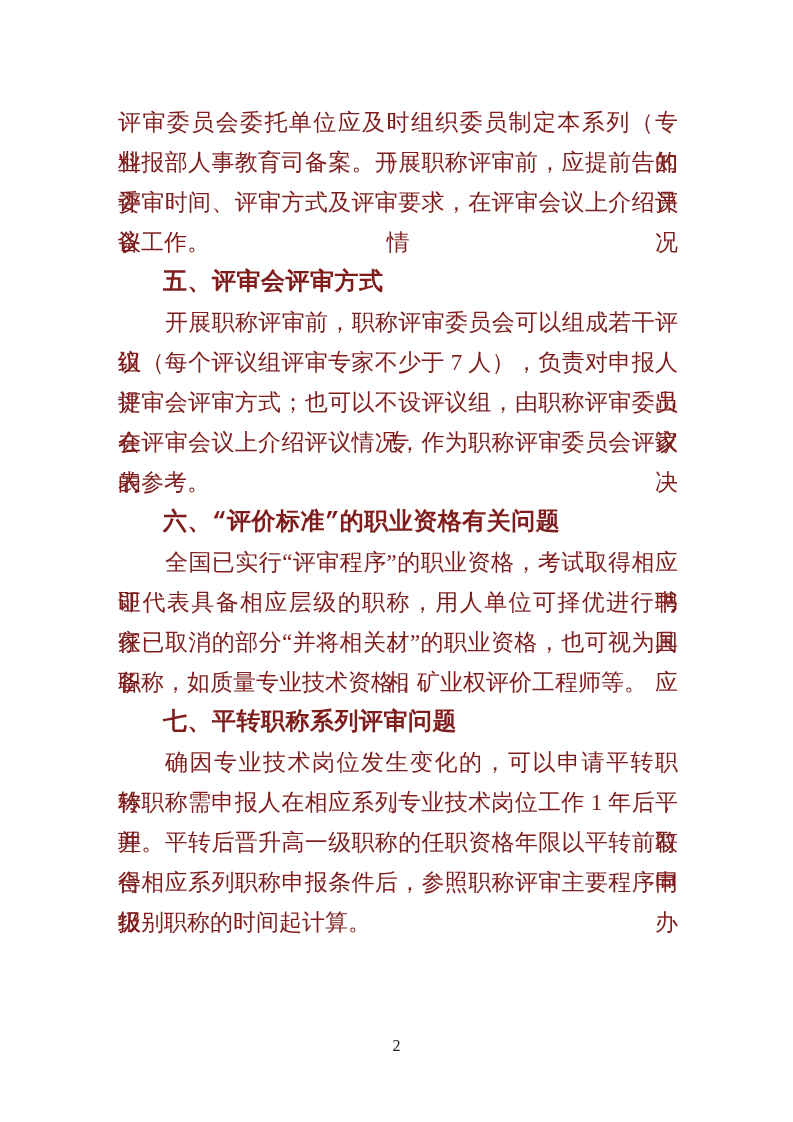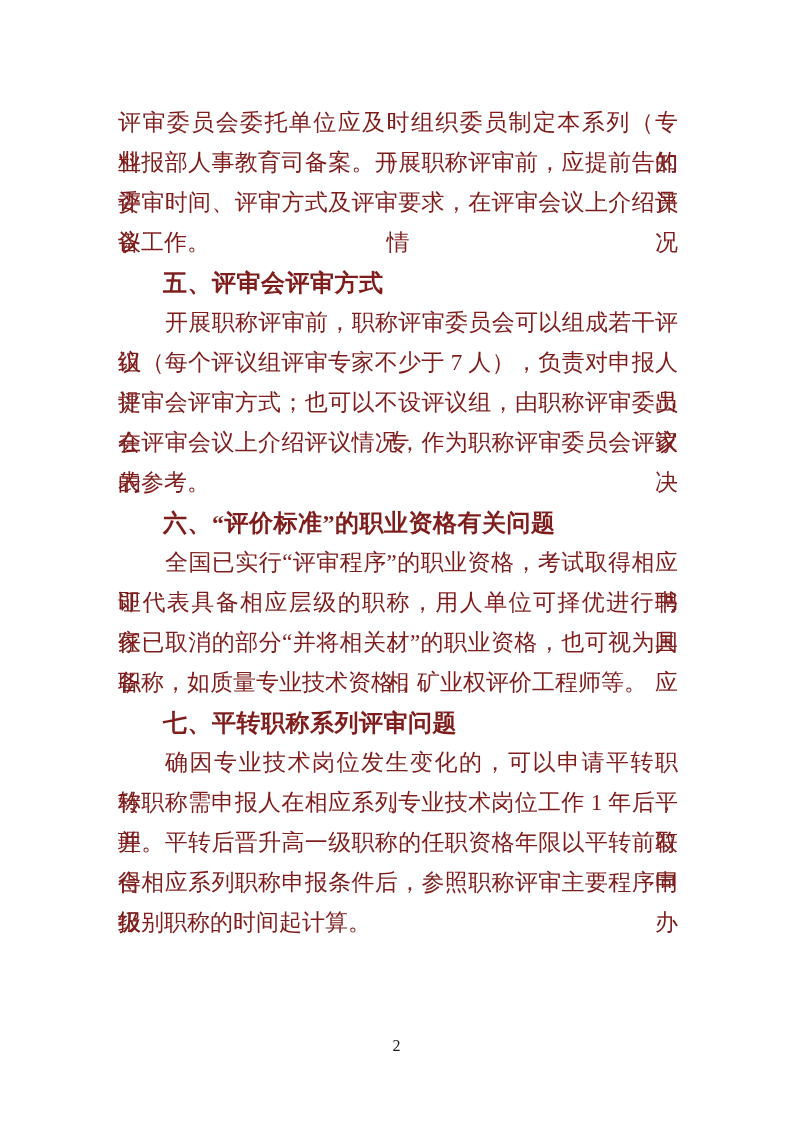--- a/index.html
+++ b/index.html
@@ -31,21 +31,21 @@
     color: #7f1d1d;
   }
   .line.just {
     text-align: justify;
     text-align-last: justify;
   }
   .line.indent {
     text-indent: 47px;
   }
   .line.heading-line {
-    font-family: Liberation Serif, serif;
+    font-family: Liberation Mono, monospace;
     font-weight: 700;
     font-size: 24px;
     letter-spacing: 0.5px;
     text-indent: 45px;
     white-space: nowrap;
   }
   .page-number {
     position: absolute;
     top: 1036px;
     left: 0;

